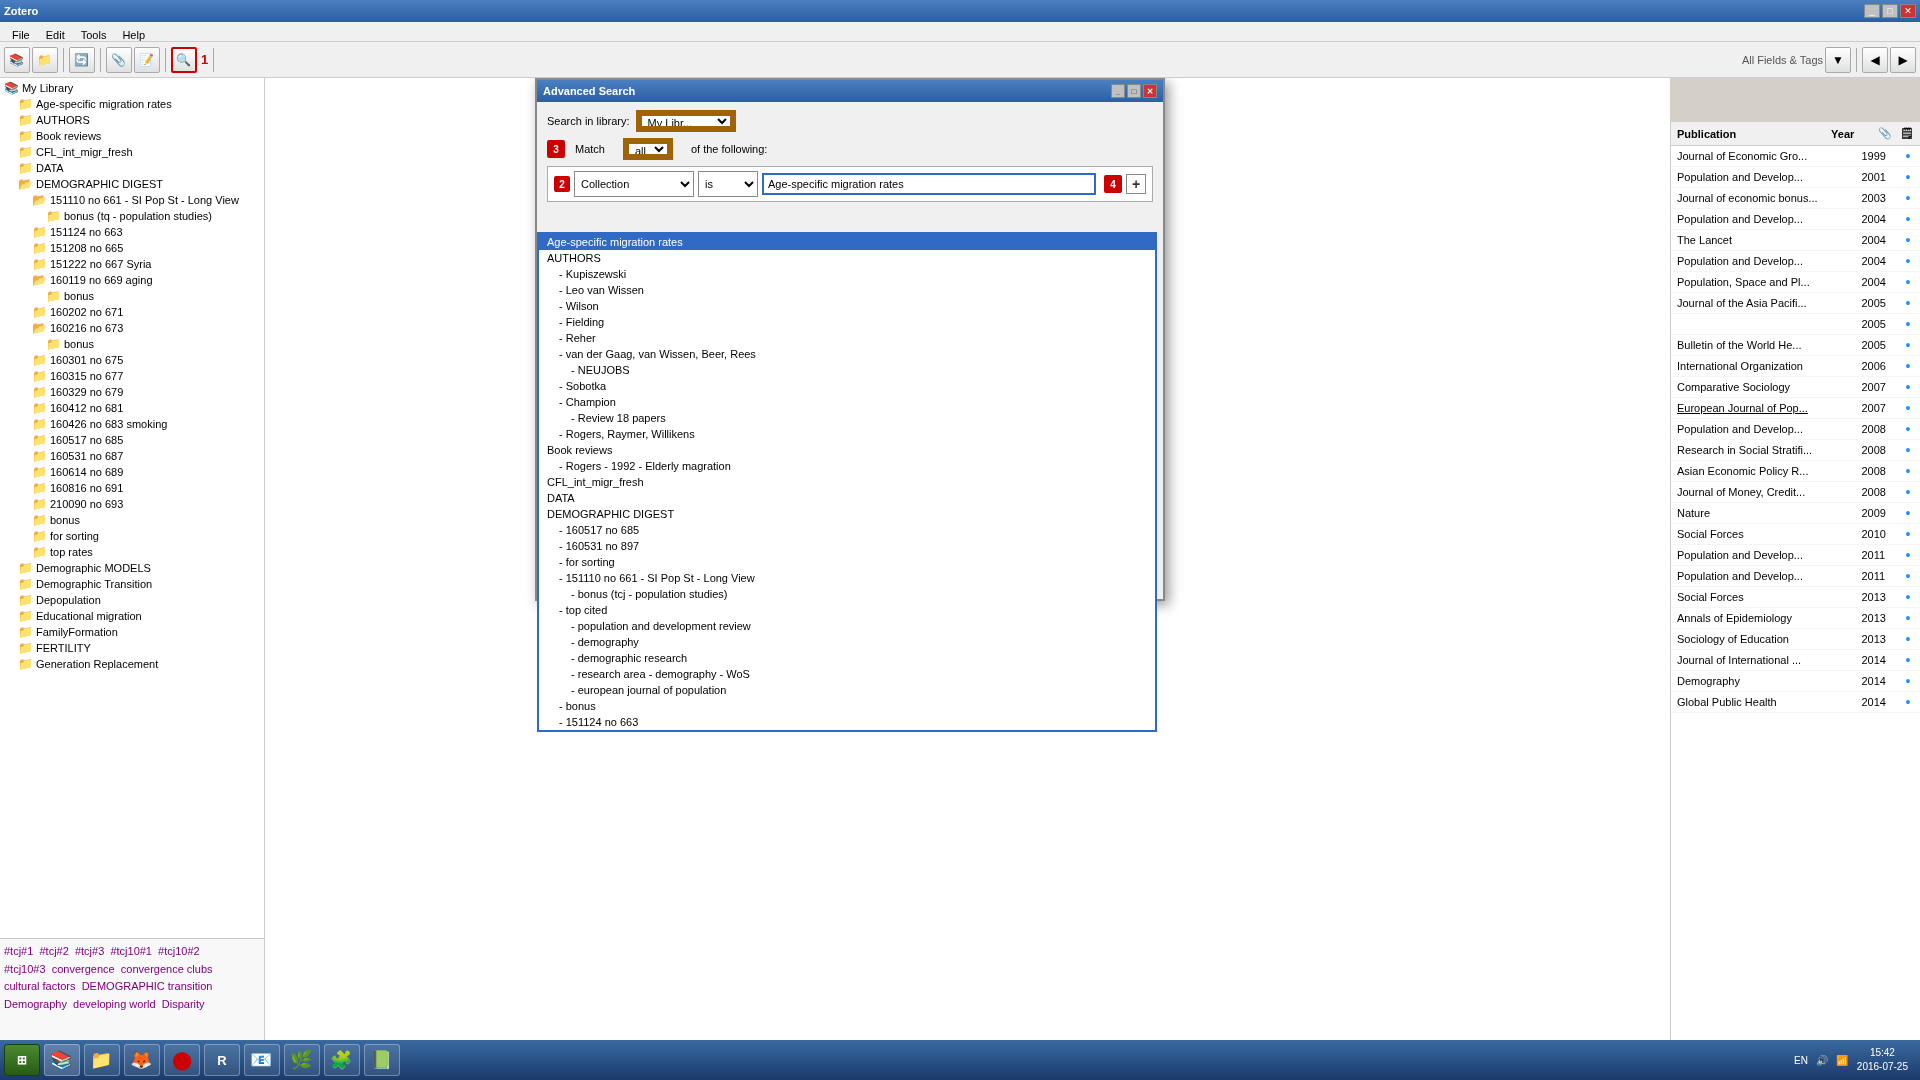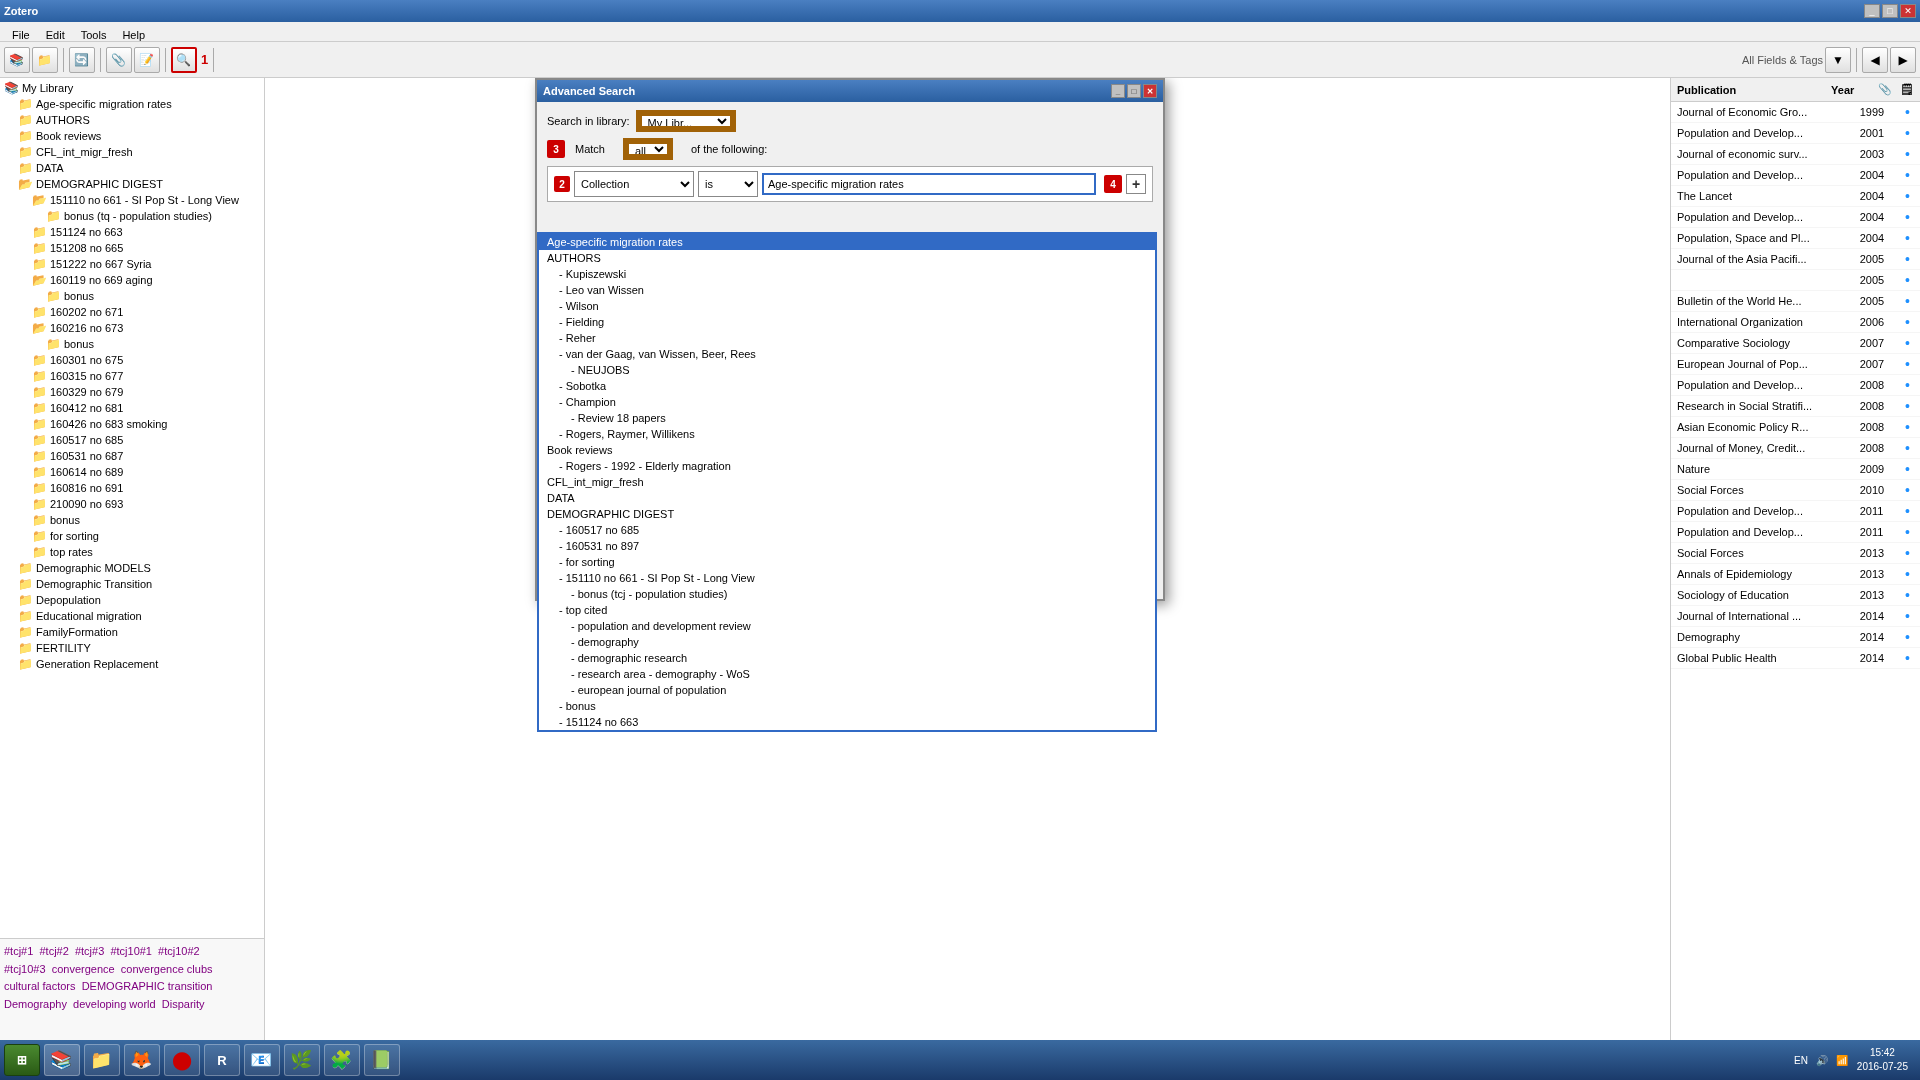--- a/index.html
+++ b/index.html
@@ -34,21 +34,21 @@
 
     
     #tags-panel { height: 120px; border-top: 1px solid #ccc; background: #f8f8f8; padding: 4px; overflow-y: auto; font-size: 11px; color: #800080; line-height: 1.6; }
     #tags-search { height: 22px; border-top: 1px solid #ccc; background: #f0f0f0; display: flex; align-items: center; padding: 0 4px; gap: 4px; }
     #tags-search input { flex: 1; height: 18px; border: 1px solid #aaa; font-size: 11px; padding: 0 3px; }
 
     
     #center-panel { flex: 1; background: white; display: flex; flex-direction: column; overflow: hidden; position: relative; }
 
     
-    #right-panel { width: 250px; background: white; border-left: 1px solid #ccc; display: flex; flex-direction: column; overflow: hidden; }
+    #right-panel { width: 250px; background: white; border-left: 1px solid #ccc; display: flex; flex-direction: column; overflow: hidden; margin-top: 44px; }
     #right-header { height: 24px; background: #f0f0f0; border-bottom: 1px solid #ccc; display: flex; align-items: center; padding: 0 6px; font-size: 11px; font-weight: bold; gap: 8px; }
     #right-table { flex: 1; overflow-y: auto; }
     #right-table table { width: 100%; border-collapse: collapse; font-size: 11px; }
     #right-table td { padding: 2px 6px; border-bottom: 1px solid #f5f5f5; white-space: nowrap; overflow: hidden; text-overflow: ellipsis; max-width: 140px; }
     .dot-blue { color: #1e90ff; font-size: 14px; }
     #items-count { padding: 8px; font-size: 11px; color: #555; text-align: right; }
 
     
     #adv-search-dialog { position: absolute; top: 0; left: 0; z-index: 100; background: #f0f0f0; border: 2px solid #888; box-shadow: 4px 4px 12px rgba(0,0,0,0.4); width: 630px; }
     #adv-dialog-title { background: linear-gradient(to bottom, #4a7fc1, #2a5fa0); color: white; height: 22px; display: flex; align-items: center; padding: 0 6px; justify-content: space-between; font-size: 11px; font-weight: bold; }
@@ -514,21 +514,21 @@
               <td style="max-width:160px; overflow:hidden; text-overflow:ellipsis; white-space:nowrap;">Journal of Economic Gro...</td>
               <td>1999</td>
               <td><span class="dot-blue">•</span></td>
             </tr>
             <tr>
               <td style="max-width:160px; overflow:hidden; text-overflow:ellipsis; white-space:nowrap;">Population and Develop...</td>
               <td>2001</td>
               <td><span class="dot-blue">•</span></td>
             </tr>
             <tr>
-              <td style="max-width:160px; overflow:hidden; text-overflow:ellipsis; white-space:nowrap;">Journal of economic surv...</td>
+              <td style="max-width:160px; overflow:hidden; text-overflow:ellipsis; white-space:nowrap;">Journal of economic bonus...</td>
               <td>2003</td>
               <td><span class="dot-blue">•</span></td>
             </tr>
             <tr>
               <td style="max-width:160px; overflow:hidden; text-overflow:ellipsis; white-space:nowrap;">Population and Develop...</td>
               <td>2004</td>
               <td><span class="dot-blue">•</span></td>
             </tr>
             <tr>
               <td style="max-width:160px; overflow:hidden; text-overflow:ellipsis; white-space:nowrap;">The Lancet</td>
@@ -564,21 +564,21 @@
               <td style="max-width:160px; overflow:hidden; text-overflow:ellipsis; white-space:nowrap;">International Organization</td>
               <td>2006</td>
               <td><span class="dot-blue">•</span></td>
             </tr>
             <tr>
               <td style="max-width:160px; overflow:hidden; text-overflow:ellipsis; white-space:nowrap;">Comparative Sociology</td>
               <td>2007</td>
               <td><span class="dot-blue">•</span></td>
             </tr>
             <tr>
-              <td style="max-width:160px; overflow:hidden; text-overflow:ellipsis; white-space:nowrap;">European Journal of Pop...</td>
+              <td style="max-width:160px; overflow:hidden; text-overflow:ellipsis; white-space:nowrap;text-decoration:underline;">European Journal of Pop...</td>
               <td>2007</td>
               <td><span class="dot-blue">•</span></td>
             </tr>
             <tr>
               <td style="max-width:160px; overflow:hidden; text-overflow:ellipsis; white-space:nowrap;">Population and Develop...</td>
               <td>2008</td>
               <td><span class="dot-blue">•</span></td>
             </tr>
             <tr>
               <td style="max-width:160px; overflow:hidden; text-overflow:ellipsis; white-space:nowrap;">Research in Social Stratifi...</td>

